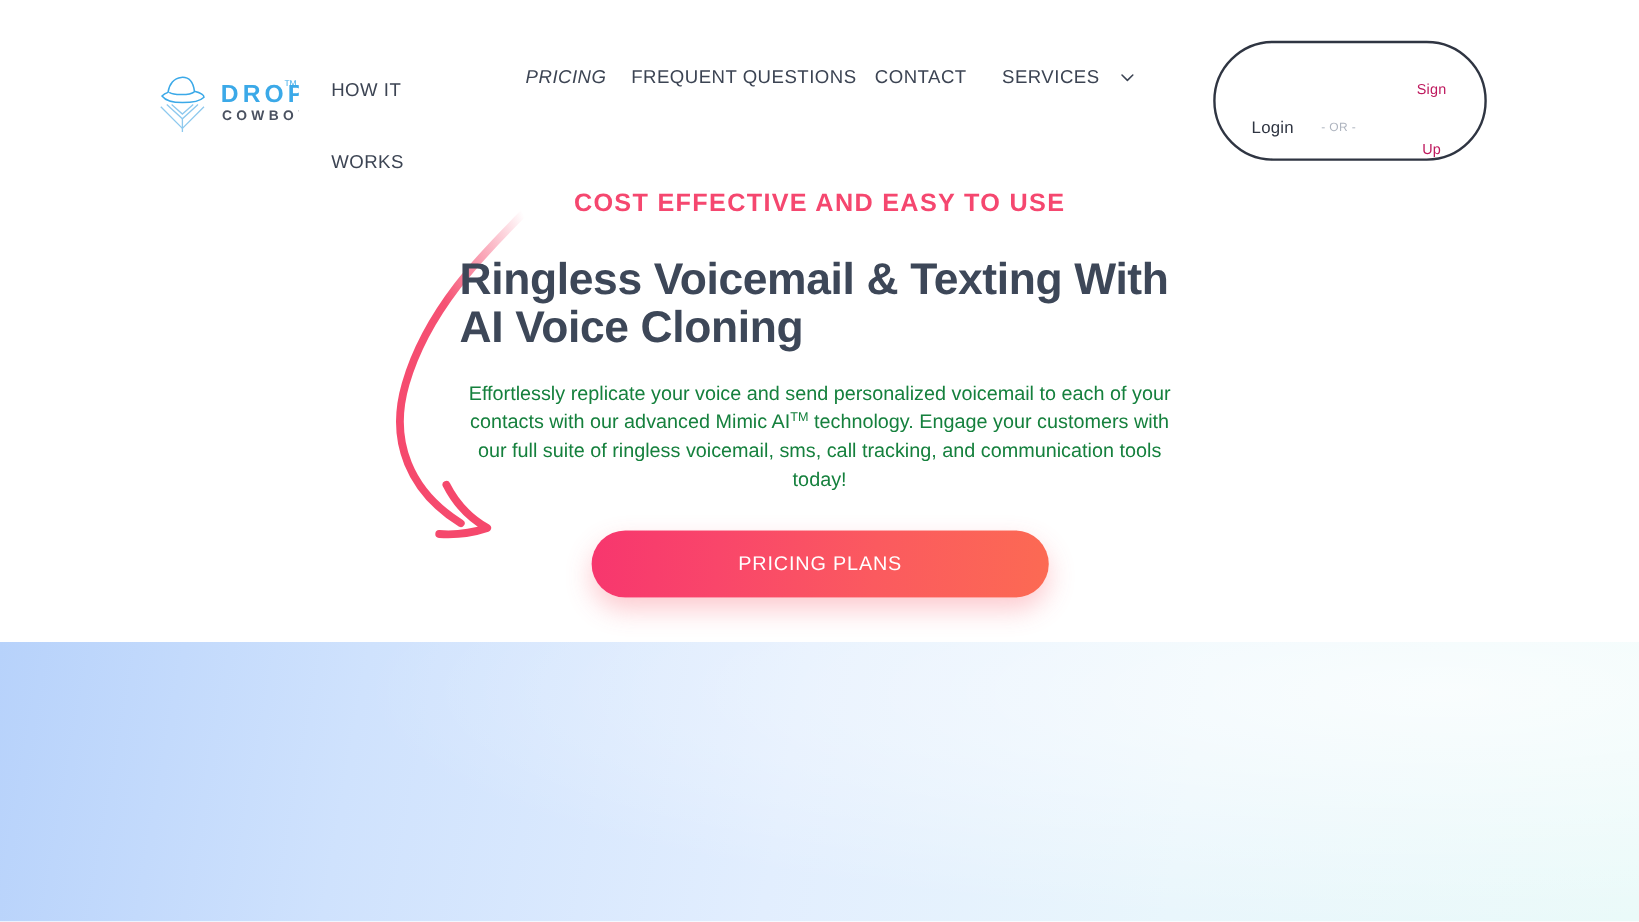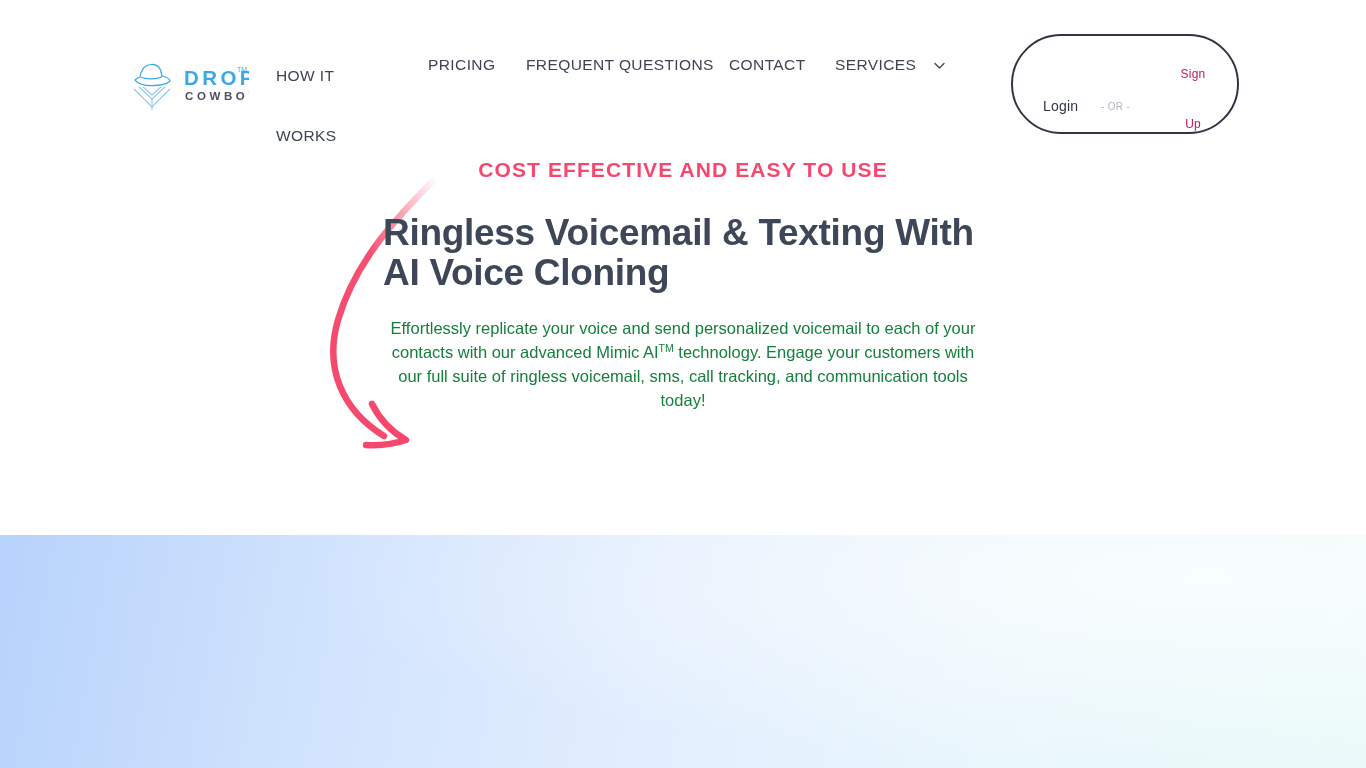--- a/index.html
+++ b/index.html
@@ -55,21 +55,21 @@
   }
 
   .nav-howitworks {
     left: 6px;
     top: 10px;
     width: 96px;
     line-height: 60px;
     white-space: normal;
   }
 
-  .nav-pricing   { left: 158px; top: 10px; line-height: 38px; }
+  .nav-pricing   { left: 168px; top: 10px; line-height: 38px; font-style: italic; }
   .nav-faq       { left: 256px; top: 10px; line-height: 38px; }
   .nav-contact   { left: 459px; top: 10px; line-height: 38px; }
   .nav-services  { left: 565px; top: 10px; line-height: 38px; }
 
   .chev {
     display: inline-block;
     vertical-align: middle;
     margin-left: 12px;
     width: 13px;
     height: 13px;
@@ -268,15 +268,16 @@
       <path d="M62 232 C70 248 82 260 96 268 C84 272 70 274 56 273" fill="none" stroke="#F5486C" stroke-width="6.5" stroke-linecap="round" stroke-linejoin="round"></path>
     </svg>
   </div>
 
   <div class="eyebrow">COST EFFECTIVE AND EASY TO USE</div>
 
   <h1 class="headline"><span>Ringless Voicemail &amp; Texting</span> <span>With AI Voice Cloning</span></h1>
 
   <p class="subcopy"><span>Effortlessly replicate your voice and send personalized voicemail to each of your contacts with our advanced Mimic AI</span><sup>TM</sup><span> technology. Engage your customers with our full suite of ringless voicemail, sms, call tracking, and communication tools today!</span></p>
 
+  <button class="cta">PRICING PLANS</button>
 </section>
 
 <div class="blue-band"></div>
 
 </body></html>

